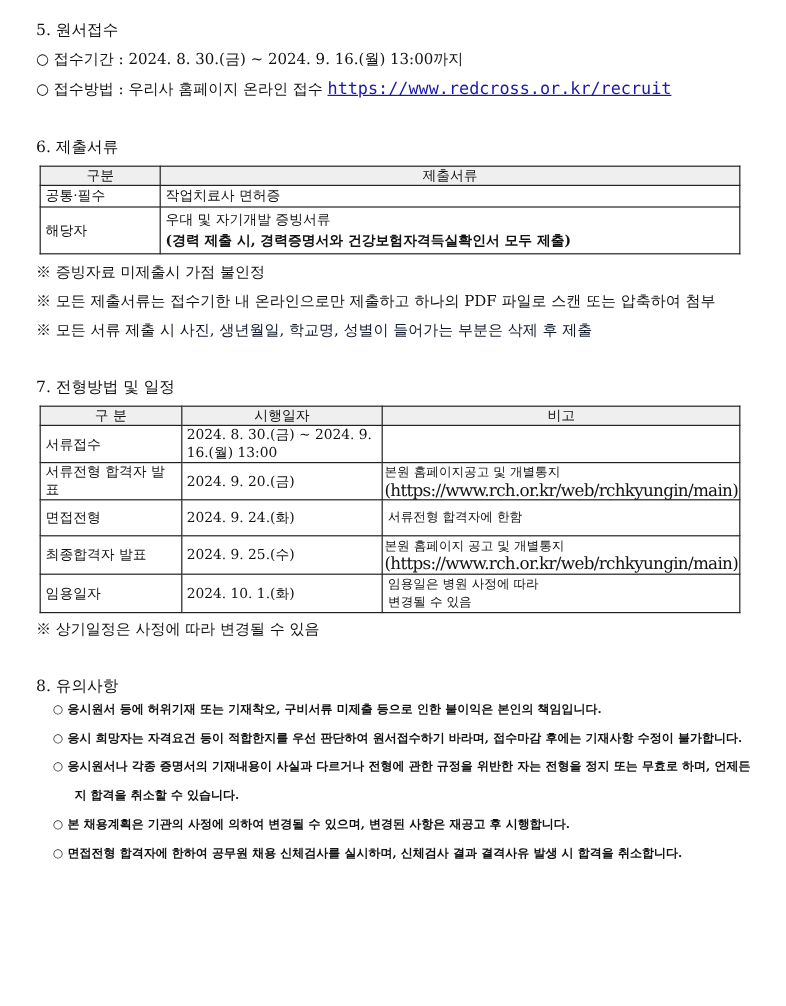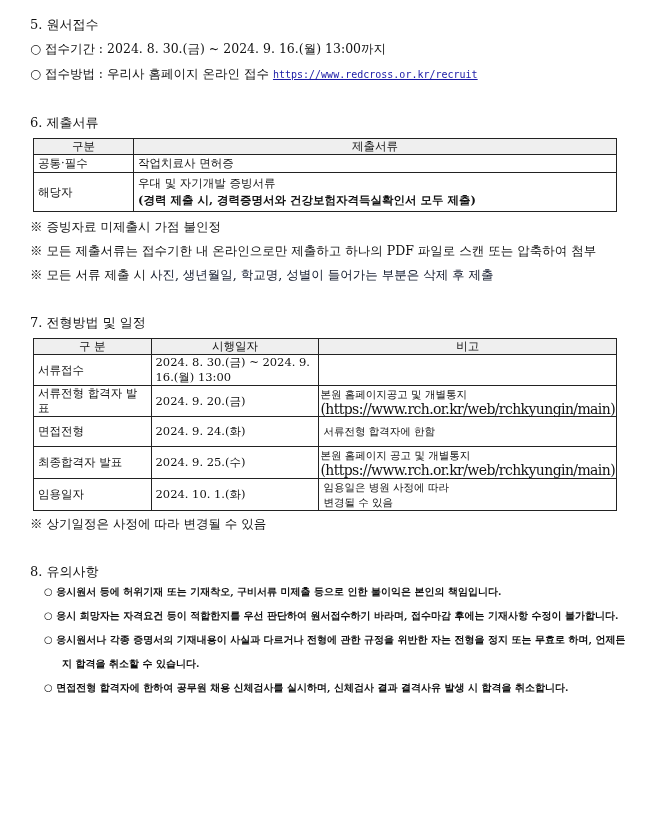--- a/index.html
+++ b/index.html
@@ -1,21 +1,21 @@
 <!DOCTYPE html>
 <html><head>
 <meta charset="utf-8">
 <style>
   html, body { margin:0; padding:0; background:#ffffff; }
   body { width:655px; height:838px; position:relative; overflow:hidden;
          font-family: "DejaVu Serif", "Liberation Serif", serif; color:#111; }
   .abs { position:absolute; }
   .h { font-size:13px; white-space:nowrap; }
   .line { font-size:12.5px; white-space:nowrap; }
-  .mono { font-family:"DejaVu Sans Mono","Liberation Mono",monospace; font-size:10px; color:#1a1aa6; text-decoration:underline; }
+  .mono { font-family:"DejaVu Sans Mono","Liberation Mono",monospace; font-size:14px; color:#1a1aa6; text-decoration:underline; }
   .red { color:#0f172a; }
   table { border-collapse:collapse; position:absolute; font-size:11.5px;border-radius:32px; }
   td, th { border:1px solid #222; padding:0 4px; font-weight:normal; }
   th { background:#efefef; text-align:center; }
   .c { text-align:left; }
   .small { font-size:10.5px; line-height:15px; }
   .tiny { font-size:14px; letter-spacing:-0.6px; line-height:14px; }
   .note { font-size:12.5px; white-space:nowrap;text-align:right; }
   .para { font-size:10px; width:590px; line-height:24px;font-weight:bold; }
   .para .txt { display:block; padding-left:26px; text-indent:-18px; }
@@ -110,14 +110,15 @@
 </tbody>
   </table>
 
 <div class="abs note" style="left:30px;top:516px;">※ 상기일정은 사정에 따라 변경될 수 있음</div>
 
 <div class="abs h" style="left:30px;top:563px;">8. 유의사항</div>
 <div class="abs para" style="left:36px;top:580px;">
   <span class="txt">○ 응시원서 등에 허위기재 또는 기재착오, 구비서류 미제출 등으로 인한 불이익은 본인의 책임입니다.</span>
   <span class="txt">○ 응시 희망자는 자격요건 등이 적합한지를 우선 판단하여 원서접수하기 바라며, 접수마감 후에는 기재사항 수정이 불가합니다.</span>
   <span class="txt">○ 응시원서나 각종 증명서의 기재내용이 사실과 다르거나 전형에 관한 규정을 위반한 자는 전형을 정지 또는 무효로 하며, 언제든지 합격을 취소할 수 있습니다.</span>
+  <span class="txt">○ 본 채용계획은 기관의 사정에 의하여 변경될 수 있으며, 변경된 사항은 재공고 후 시행합니다.</span>
   <span class="txt">○ 면접전형 합격자에 한하여 공무원 채용 신체검사를 실시하며, 신체검사 결과 결격사유 발생 시 합격을 취소합니다.</span>
 </div>
 
 </body></html>

